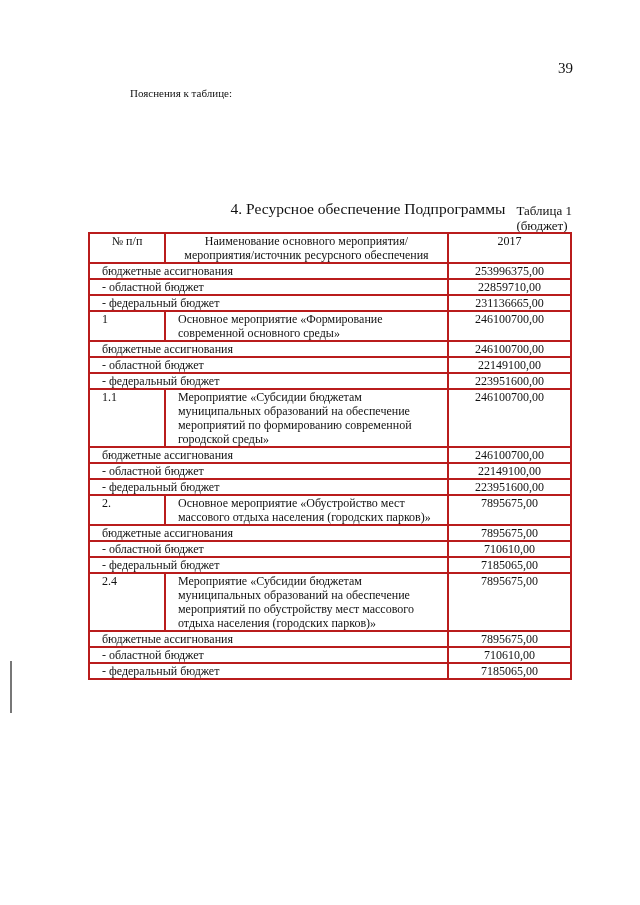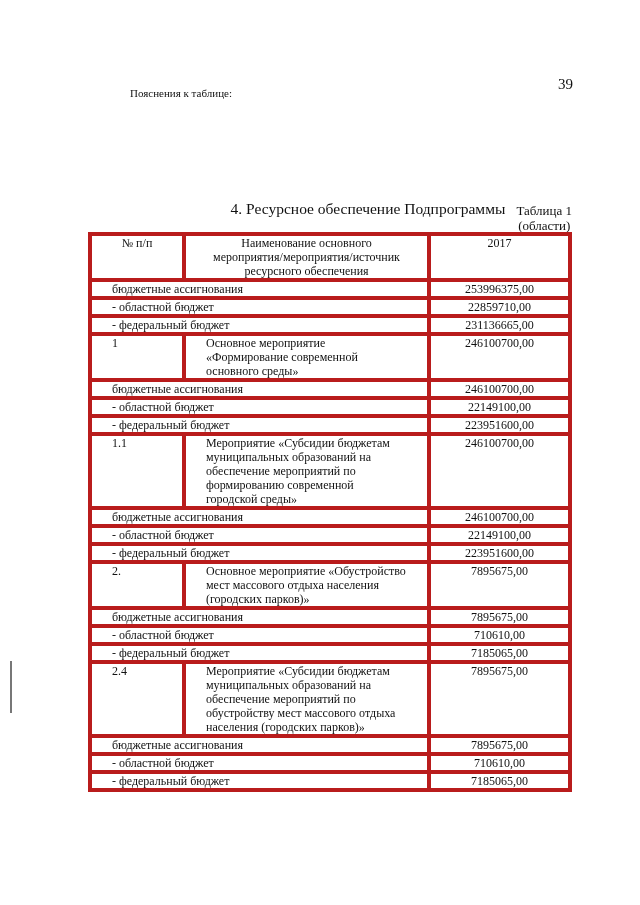--- a/index.html
+++ b/index.html
@@ -1,52 +1,52 @@
 <!DOCTYPE html>
 <html><head>
   <meta charset="utf-8">
   <style>
     html, body { margin: 0; padding: 0; }
     body {
       width: 640px; height: 905px; background: #fff; position: relative; overflow: hidden;
       font-family: "Liberation Serif", "DejaVu Serif", serif; color: #111;
     }
-    .page-number { position: absolute; top: 76px; left: 558px; font-size: 15px; }
+    .page-number { position: absolute; top: 60px; left: 558px; font-size: 15px; }
     .notes { position: absolute; top: 84px; left: 97px; width: 479px; font-size: 11px; line-height: 18.5px; }
     .notes .title { padding-left: 33px; }
     .notes .body { text-indent: 33px; text-align: justify; }
     .section-title { position: absolute; top: 200px; left: 0; width: 628px; text-align: center; font-size: 15.5px; padding-left: 108px; box-sizing: border-box; }
-    .table-caption { position: absolute; top: 203px; right: 68px; text-align: center; font-size: 13px; line-height: 15px; }
+    .table-caption { position: absolute; top: 203px; right: 68px; text-align: left; font-size: 13px; line-height: 15px; }
     table.budget {
       position: absolute; top: 232px; left: 88px; width: 484px;
       border-collapse: collapse; font-size: 12px; line-height: 14px;
     }
     table.budget td, table.budget th {
-      border: 4px solid #b91c1c; padding: 0 20px; vertical-align: top; font-weight: normal;
+      border: 2px solid #b91c1c; padding: 0 12px; vertical-align: top; font-weight: normal;
     }
     table.budget th { text-align: center; }
     .c-num { width: 50px; }
     .c-val { width: 97px; text-align: center; }
     td.val { text-align: center; }
     .margin-mark { position: absolute; left: 10px; top: 661px; width: 2px; height: 52px; background: #777; }
   </style>
 </head>
 <body>
 
 <div class="page-number">39</div>
 
 <div class="notes">
   <div class="title">Пояснения к таблице:</div>
 </div>
 
 <div class="section-title">4. Ресурсное обеспечение Подпрограммы</div>
 
 <div class="table-caption">
   <div>Таблица 1</div>
-  <div>(области)</div>
+  <div>(бюджет)</div>
 </div>
 
 <table class="budget">
   <thead>
     <tr>
       <th class="c-num">№ п/п</th>
       <th>Наименование основного мероприятия/мероприятия/источник ресурсного обеспечения</th>
       <th class="c-val">2017</th>
     </tr>
   </thead>

